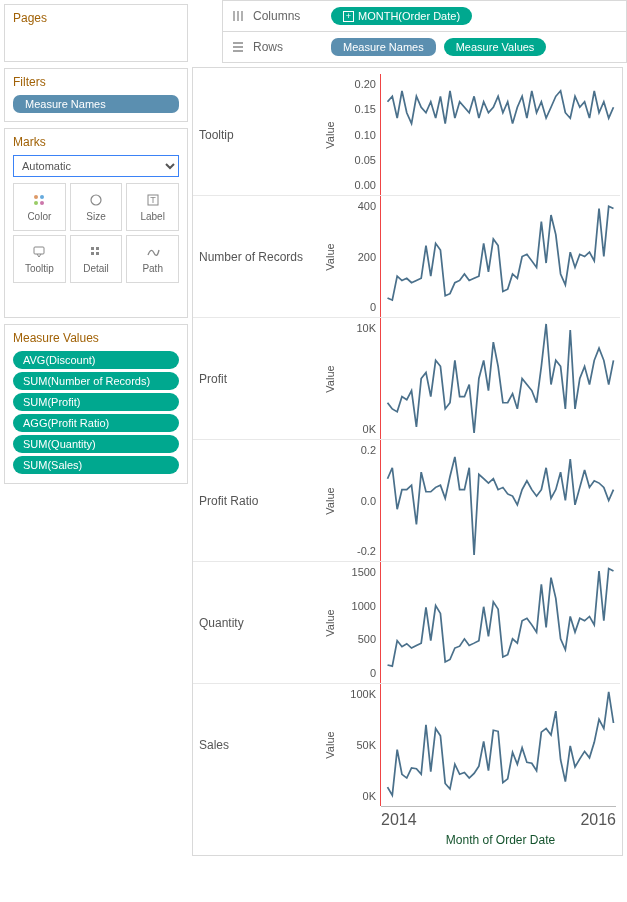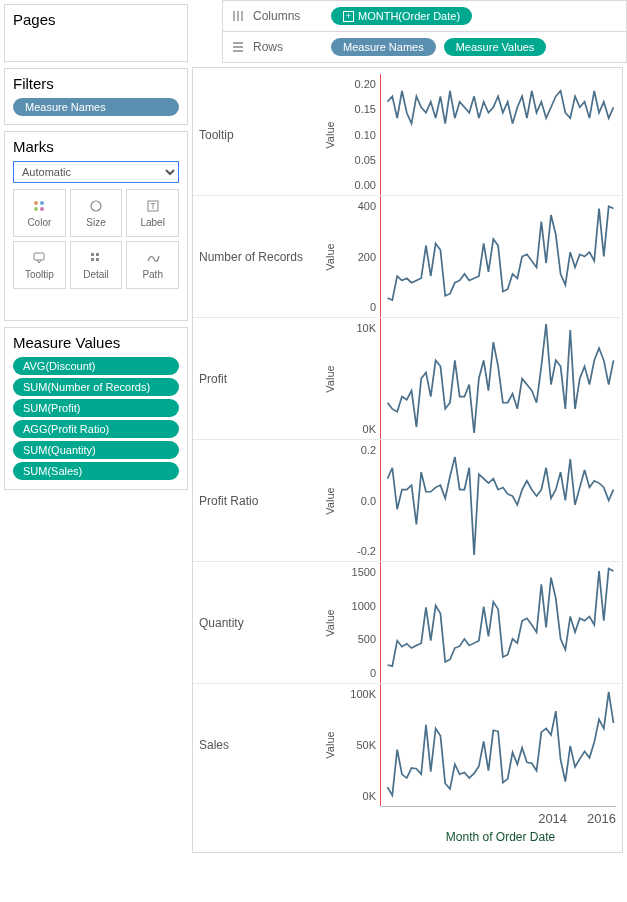--- a/index.html
+++ b/index.html
@@ -1,24 +1,24 @@
 <!DOCTYPE html>
 <html><head>
 <meta charset="utf-8">
 <style>
 * { box-sizing: border-box; margin: 0; padding: 0; }
 body { font-family: -apple-system, "Segoe UI", Arial, sans-serif; font-size: 12px; color: #555; background: #fff; width: 627px; }
 .layout { display: flex; }
 .left-col { width: 192px; padding: 4px; }
 .right-col { flex: 1; display: flex; flex-direction: column; }
 .card { border: 1px solid #d9d9d9; background: #fff; margin-bottom: 6px; padding: 6px 8px; }
-.card-title { color: #000000; margin-bottom: 6px; font-size: 15px; }
+.card-title { color: #a16207; margin-bottom: 6px; font-size: 12px; }
 .pages-card { height: 58px; }
 .pill { display: inline-flex; align-items: center; border-radius: 12px; padding: 3px 12px; font-size: 11px; color: #fff; margin: 2px 0; white-space: nowrap; }
-.pill-blue { background: #5b8fb0; }
+.pill-blue { background: #5b8fb0; border-radius: 7px; }
 .pill-teal { background: #00a88f; }
 .pill-block { display: block; }
 .shelf-row { display: flex; align-items: center; border: 1px solid #d9d9d9; border-top: none; padding: 4px 8px; gap: 8px; margin-left: 30px; }
 .shelf-row:first-child { border-top: 1px solid #d9d9d9; }
 .shelf-label { width: 70px; color: #666; font-size: 12px; }
 .shelf-icon { width: 14px; height: 14px; display: inline-flex; align-items: center; justify-content: center; color: #888; }
 .marks-card select.mark-type { width: 100%; height: 22px; font-size: 11px; color: #555; border: 1px solid #3b82f6; background: #fff; padding: 1px 4px; }
 .marks-grid { display: grid; grid-template-columns: repeat(3,1fr); gap: 4px; margin-top: 6px; }
 .mark-btn { border: 1px solid #d9d9d9; height: 48px; display: flex; flex-direction: column; align-items: center; justify-content: center; gap: 3px; font-size: 10px; color: #666; background: #fff; cursor: pointer; }
 .mark-btn .ico { height: 16px; display: flex; align-items: center; justify-content: center; color: #777; }
@@ -28,21 +28,21 @@
 .chart-row:last-of-type { border-bottom: none; }
 .row-label { width: 128px; display: flex; align-items: center; padding-left: 6px; color: #555; font-size: 12px; }
 .y-axis-label { width: 18px; display: flex; align-items: center; justify-content: center; }
 .y-axis-label span { transform: rotate(-90deg); font-size: 11px; color: #555; white-space: nowrap; }
 .y-ticks { width: 42px; display: flex; flex-direction: column; justify-content: space-between; align-items: flex-end; padding: 4px 4px 4px 0; font-size: 11px; color: #555; border-right: 1px solid #ef4444; }
 .plot { flex: 1; position: relative; }
 .plot svg { position: absolute; inset: 0; width: 100%; height: 100%; }
 .plot path { fill: none; stroke: #4a708b; stroke-width: 1.6; }
 .x-axis-row { display: flex; }
 .x-axis-row .spacer { width: 188px; }
-.x-ticks { flex: 1; display: flex; justify-content: flex-end; font-size: 13px; color: #555; padding: 4px 0 2px; border-top: 1px solid #bbb; margin-right: 4px; gap: 20px; }
+.x-ticks { flex: 1; display: flex; justify-content: space-between; font-size: 16px; color: #555; padding: 4px 0 2px; border-top: 1px solid #bbb; margin-right: 4px; gap: 20px; }
 .x-label { text-align: center; font-size: 12px; color: #14532d; padding: 2px 0 4px; }
 .plus-box { display:inline-flex; width:11px; height:11px; border:1px solid #fff; align-items:center; justify-content:center; font-size:9px; margin-right:4px; line-height:1; }
 </style>
 </head>
 <body>
 
 <div class="layout">
   <div class="left-col">
     <div class="card pages-card">
       <div class="card-title">Pages</div>

